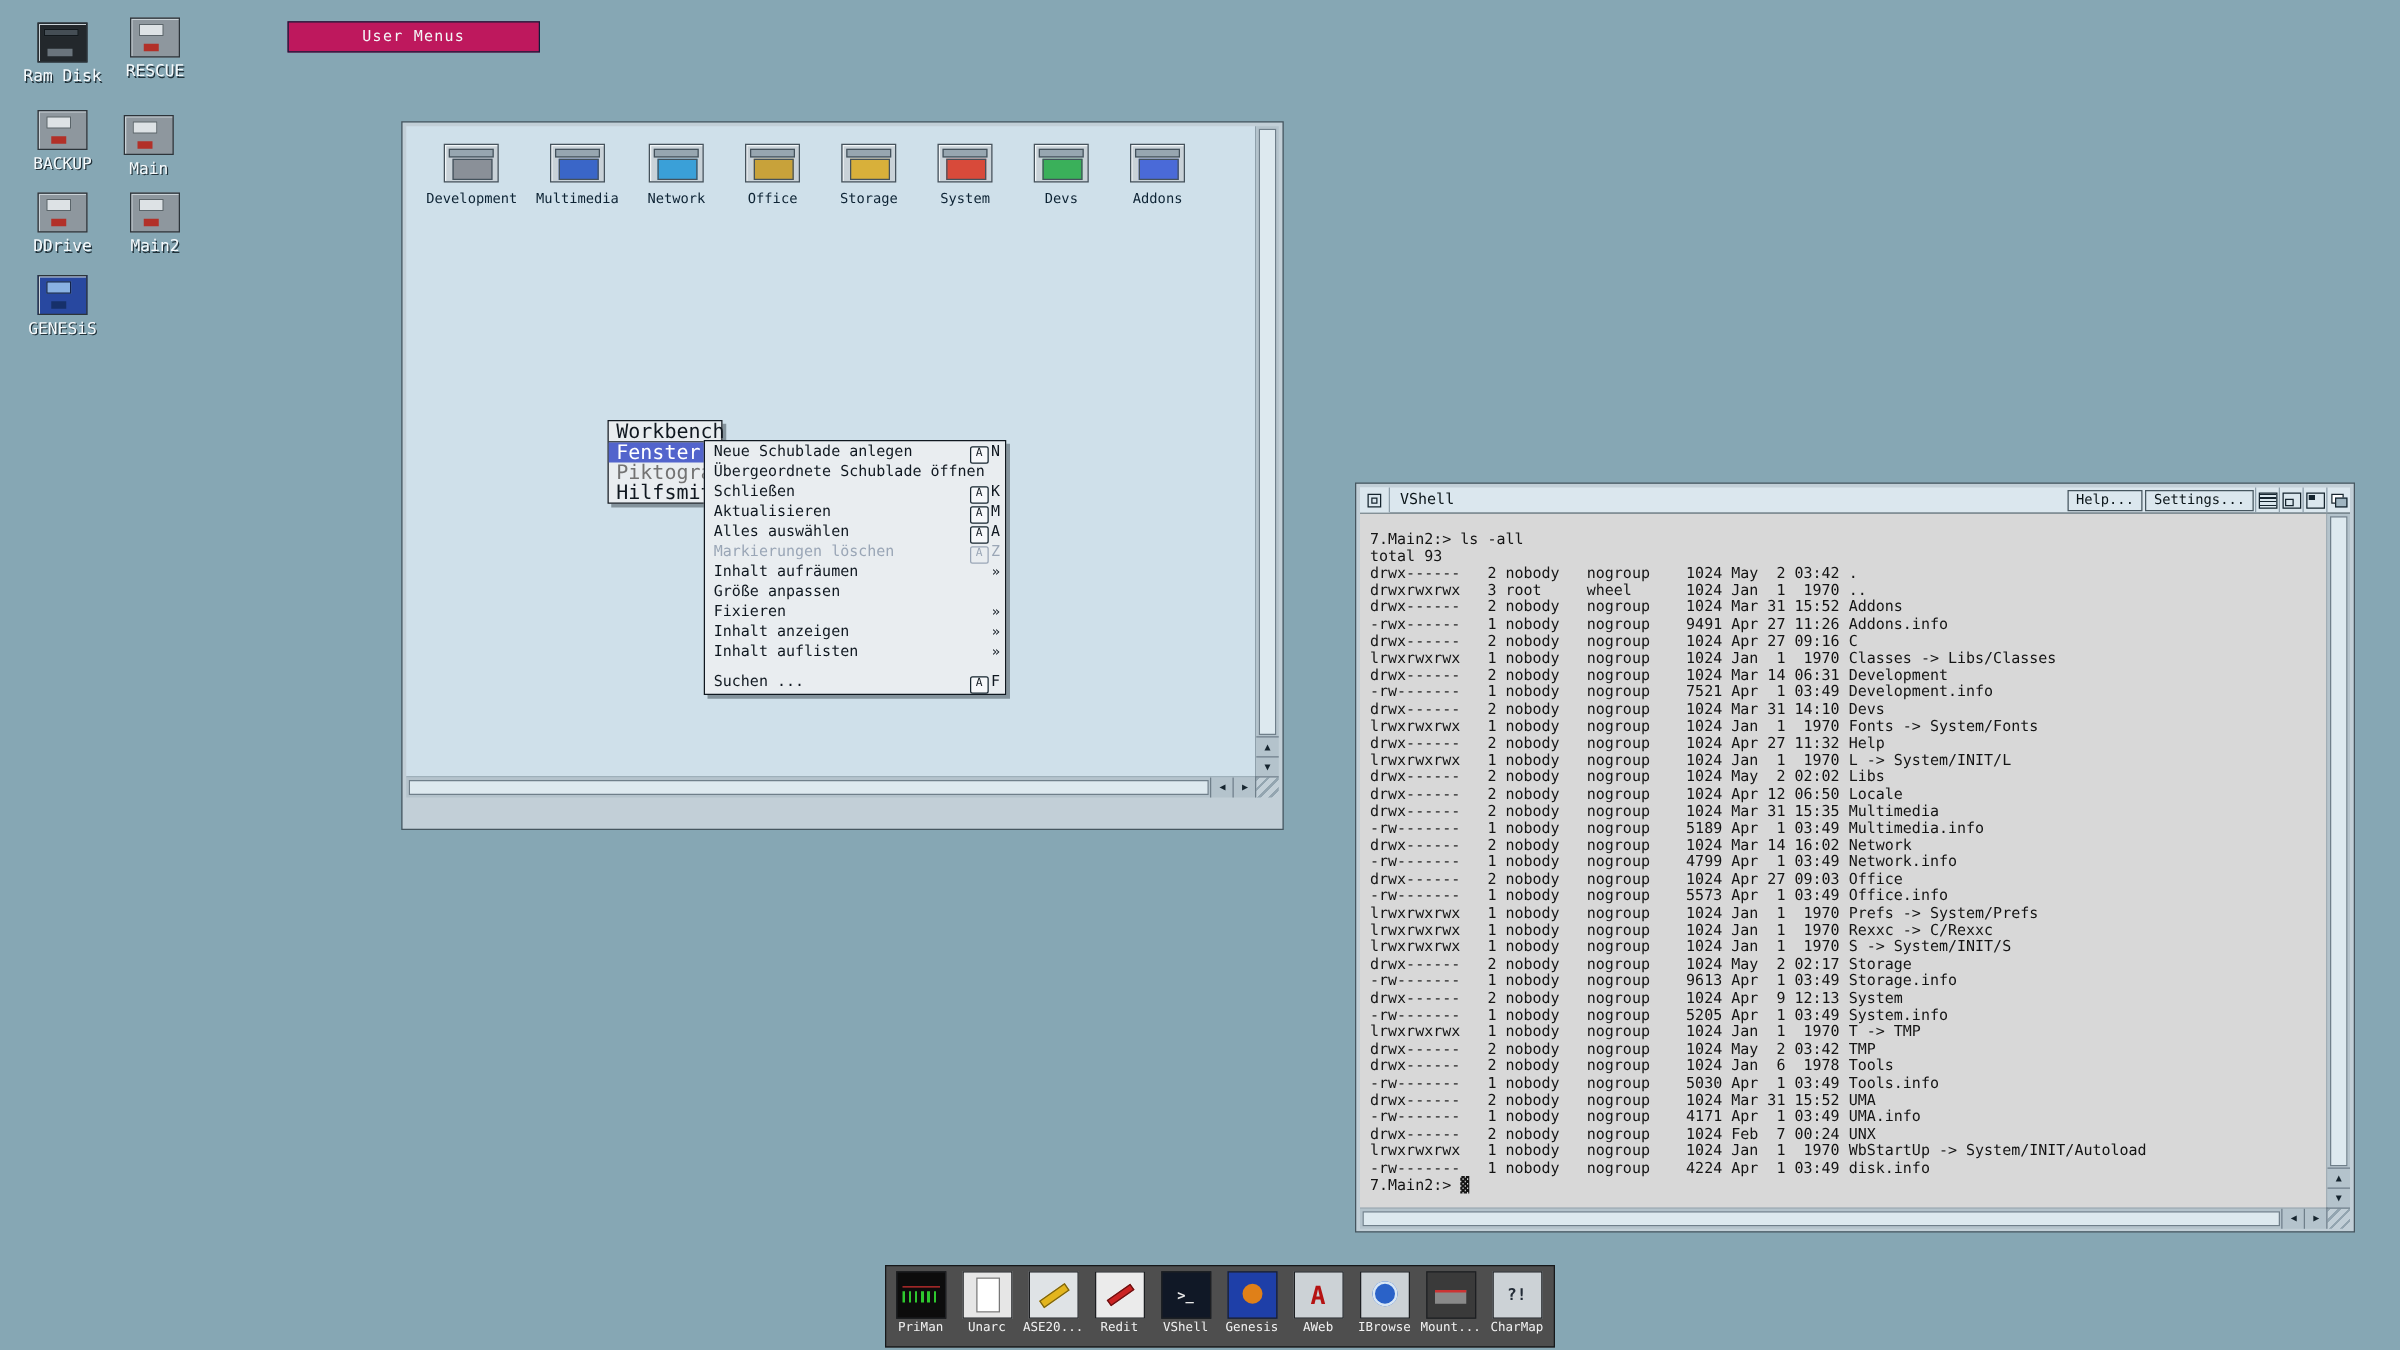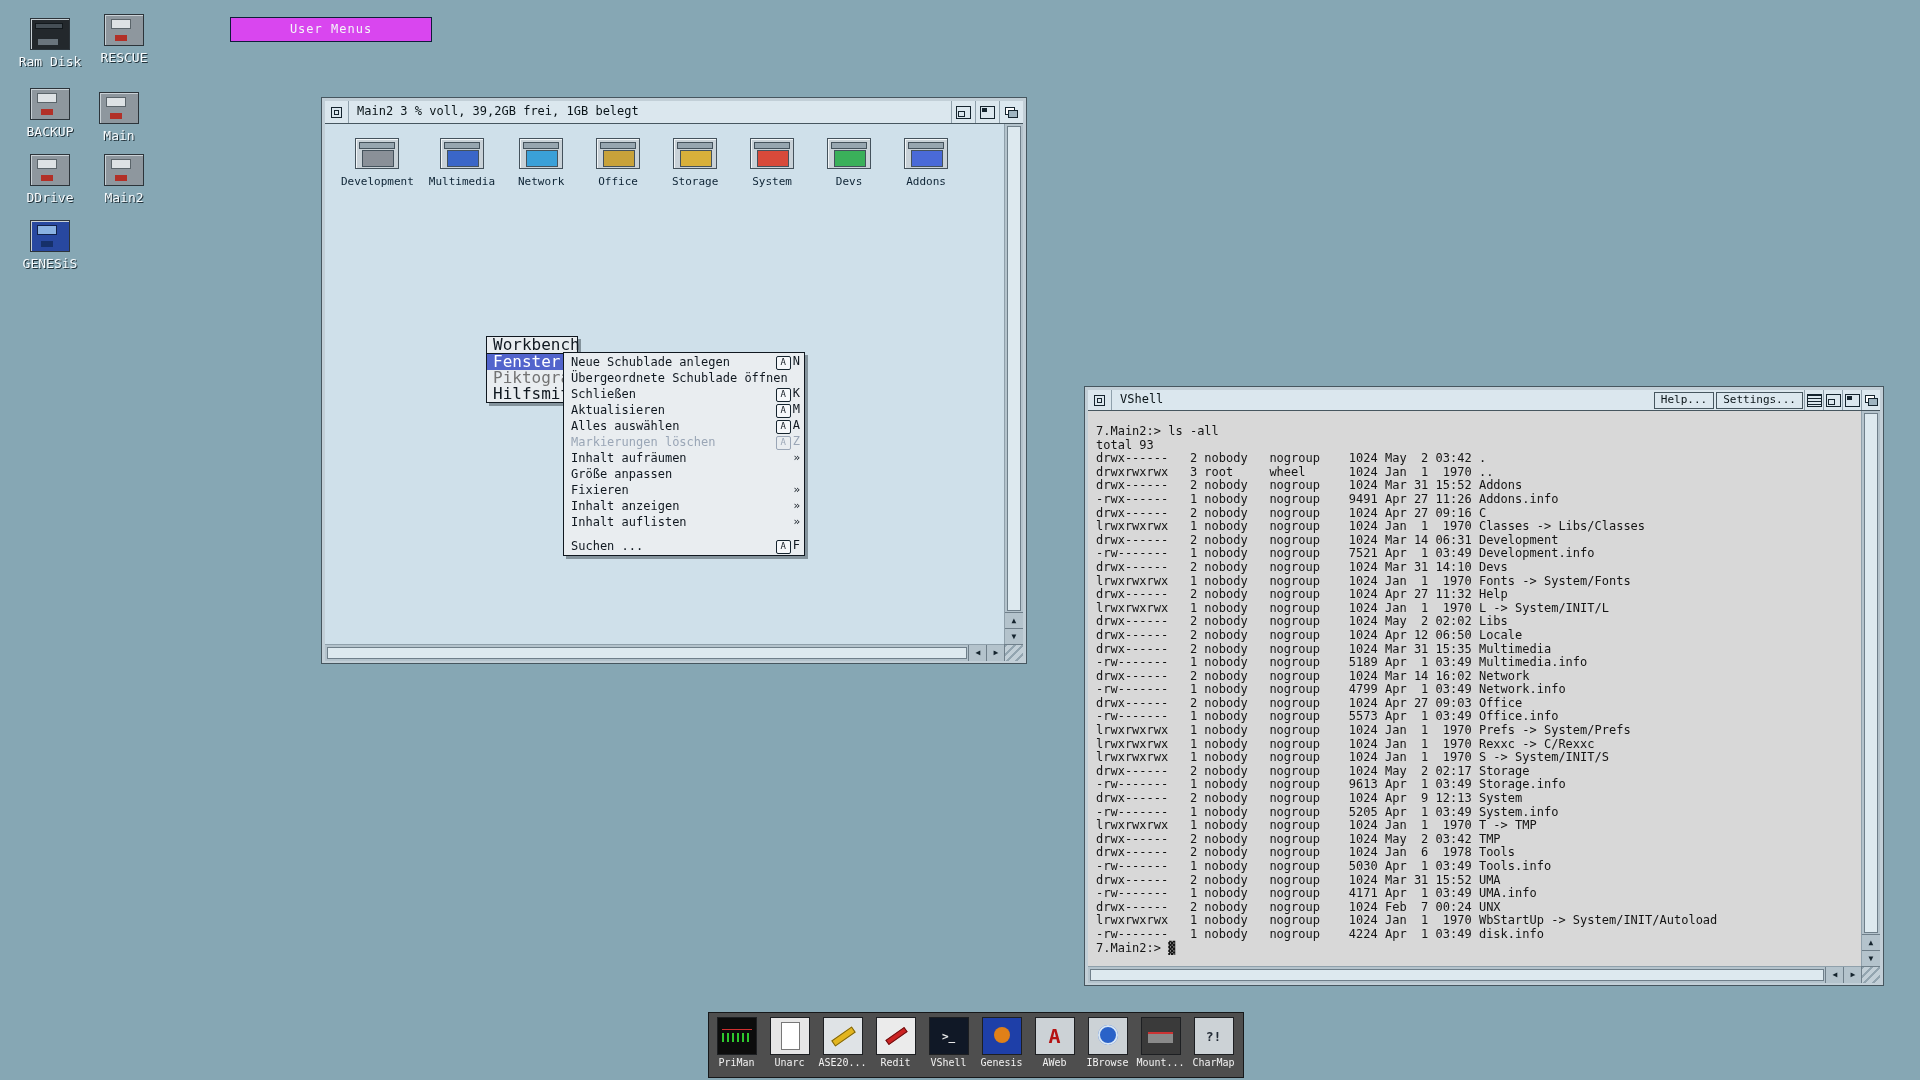--- a/index.html
+++ b/index.html
@@ -1,21 +1,21 @@
 <!DOCTYPE html>
 <html><head>
 <meta charset="utf-8">
 <style>
   html,body{margin:0;padding:0}
   body{width:1920px;height:1080px;overflow:hidden;background:#86a7b4;
        font-family:"DejaVu Sans Mono","Liberation Mono",monospace;position:relative;color:#101820}
   #screen{position:absolute;inset:0;width:1920px;height:1080px}
 
   
-  .user-menus{position:absolute;left:230px;top:17px;width:200px;height:23px;background:#d946ef;
+  .user-menus{position:absolute;left:230px;top:17px;width:200px;height:23px;background:#be185d;
       color:#f4f6f8;font-size:12px;line-height:23px;text-align:center;letter-spacing:1px;border:1px solid #101c3a}
 
   
   .desktop-icons{position:absolute;left:8px;top:4px;width:230px;height:330px}
   .desktop-icon{position:absolute;width:84px;text-align:center;cursor:pointer}
   .desktop-icon:nth-child(1){left:0;top:12px}
   .desktop-icon:nth-child(2){left:74px;top:8px}
   .desktop-icon:nth-child(3){left:0;top:82px}
   .desktop-icon:nth-child(4){left:69px;top:86px}
   .desktop-icon:nth-child(5){left:0;top:148px}
@@ -77,21 +77,21 @@
 
   
   .menu-box{position:absolute;left:486px;top:336px;width:92px;background:#e9edf0;border:1px solid #101820;
       box-shadow:3px 3px 0 rgba(10,20,30,.38);font-size:16px;z-index:30;box-sizing:border-box}
   .menu-title{height:16px;line-height:15px;padding:0 6px;border-bottom:1px solid #101820;white-space:nowrap}
   .menu-cat{height:16px;line-height:15px;padding:0 6px;white-space:nowrap;cursor:pointer}
   .menu-cat.highlight{background:#5264cc;color:#fff}
   .menu-cat.disabled{color:#737373}
   .submenu{position:absolute;left:563px;top:352px;width:242px;background:#e9edf0;border:1px solid #101820;
       box-shadow:3px 3px 0 rgba(10,20,30,.38);font-size:12px;z-index:31;box-sizing:border-box;padding:1px 0}
-  .menu-item{display:flex;justify-content:space-between;align-items:center;height:16px;line-height:15px;
+  .menu-item{display:flex;justify-content:space-between;height:16px;line-height:15px;
       padding:0 4px 0 7px;white-space:nowrap;cursor:pointer}
   .menu-item.disabled{color:#9aa6b6}
   .menu-item.sep{margin-top:8px}
   .mi-right{display:flex;align-items:center;gap:2px}
   .mi-arrow{font-size:11px;line-height:14px}
   .akey{display:inline-block;width:13px;height:12px;border:1px solid #15242e;border-radius:2px;font-size:9px;
       line-height:11px;text-align:center;background:#f6f8fa;margin-right:2px}
   .akey::before{content:"A"}
   .menu-item.disabled .akey{border-color:#9aa6b6;color:#9aa6b6;background:#e9edf0}
   .mi-sc{min-width:8px;text-align:center}
@@ -197,35 +197,20 @@
       <div class="di-art">
         <div class="di-a1"></div>
         <div class="di-a2"></div>
         <div class="di-a3"></div>
       </div>
       <div class="di-label">GENESiS</div>
     </div>
     </div>
 
   <div class="window main2">
-    <div class="titlebar">
-      <div class="gadget close">
-          <div class="g-close"></div>
-        </div>
-      <div class="title">Main2  3 % voll, 39,2GB frei, 1GB belegt</div>
-      <div class="gadget">
-          <div class="g-iconify"></div>
-        </div>
-      <div class="gadget">
-          <div class="g-zoom"></div>
-        </div>
-      <div class="gadget">
-          <div class="g-depth"></div>
-        </div>
-    </div>
     <div class="win-body">
       <div class="content">
         <div class="drawer-row">
 
         <div class="drawer-item">
             <div class="drawer-art">
               <div class="d-body"></div>
               <div class="d-top"></div>
               <div class="d-accent" style="background: rgb(138, 144, 152);"></div>
             </div>

